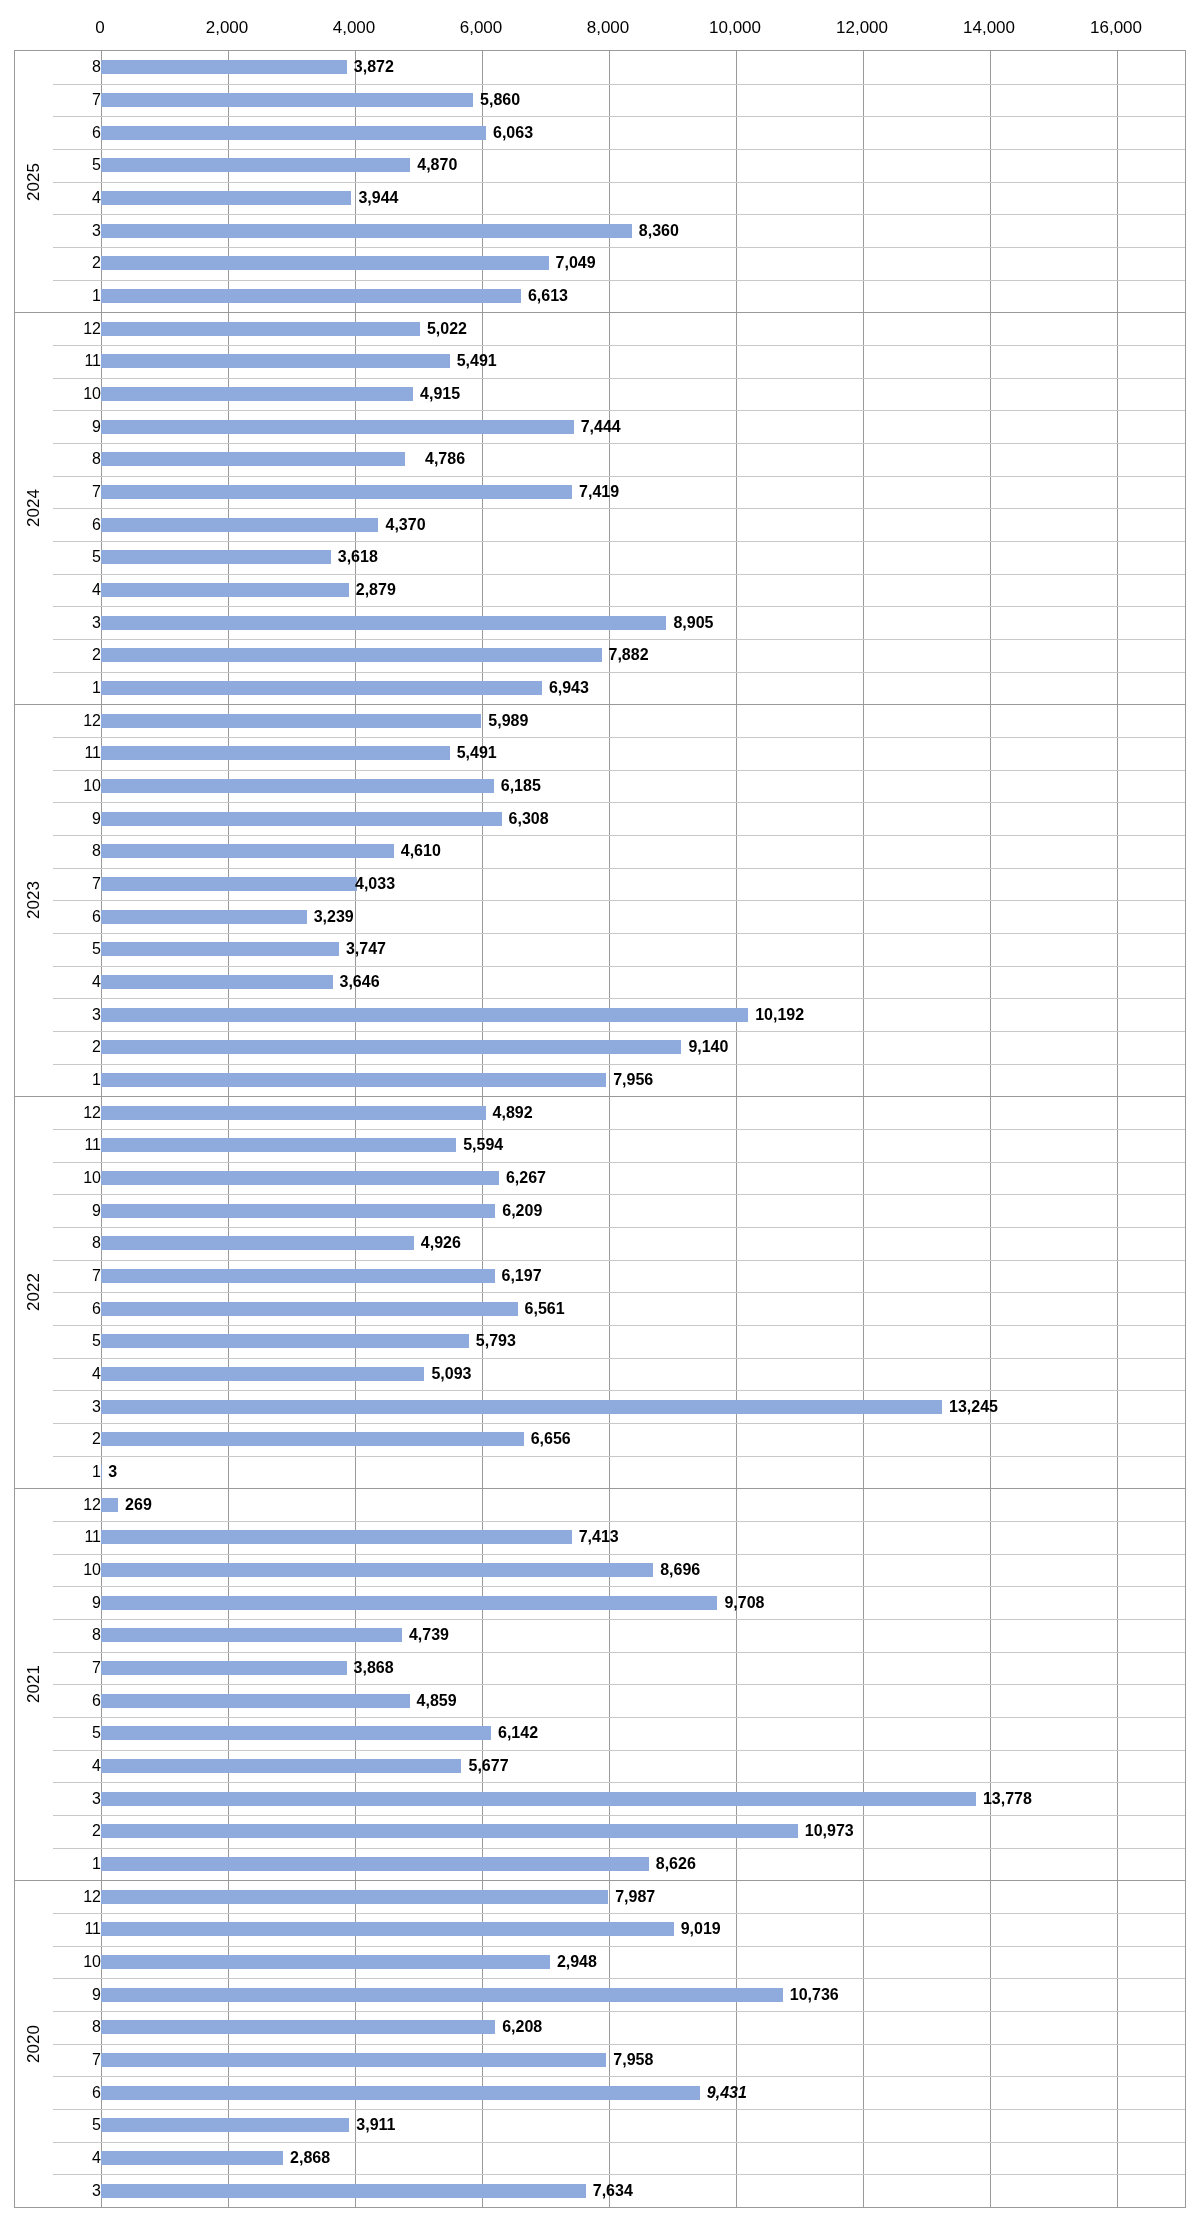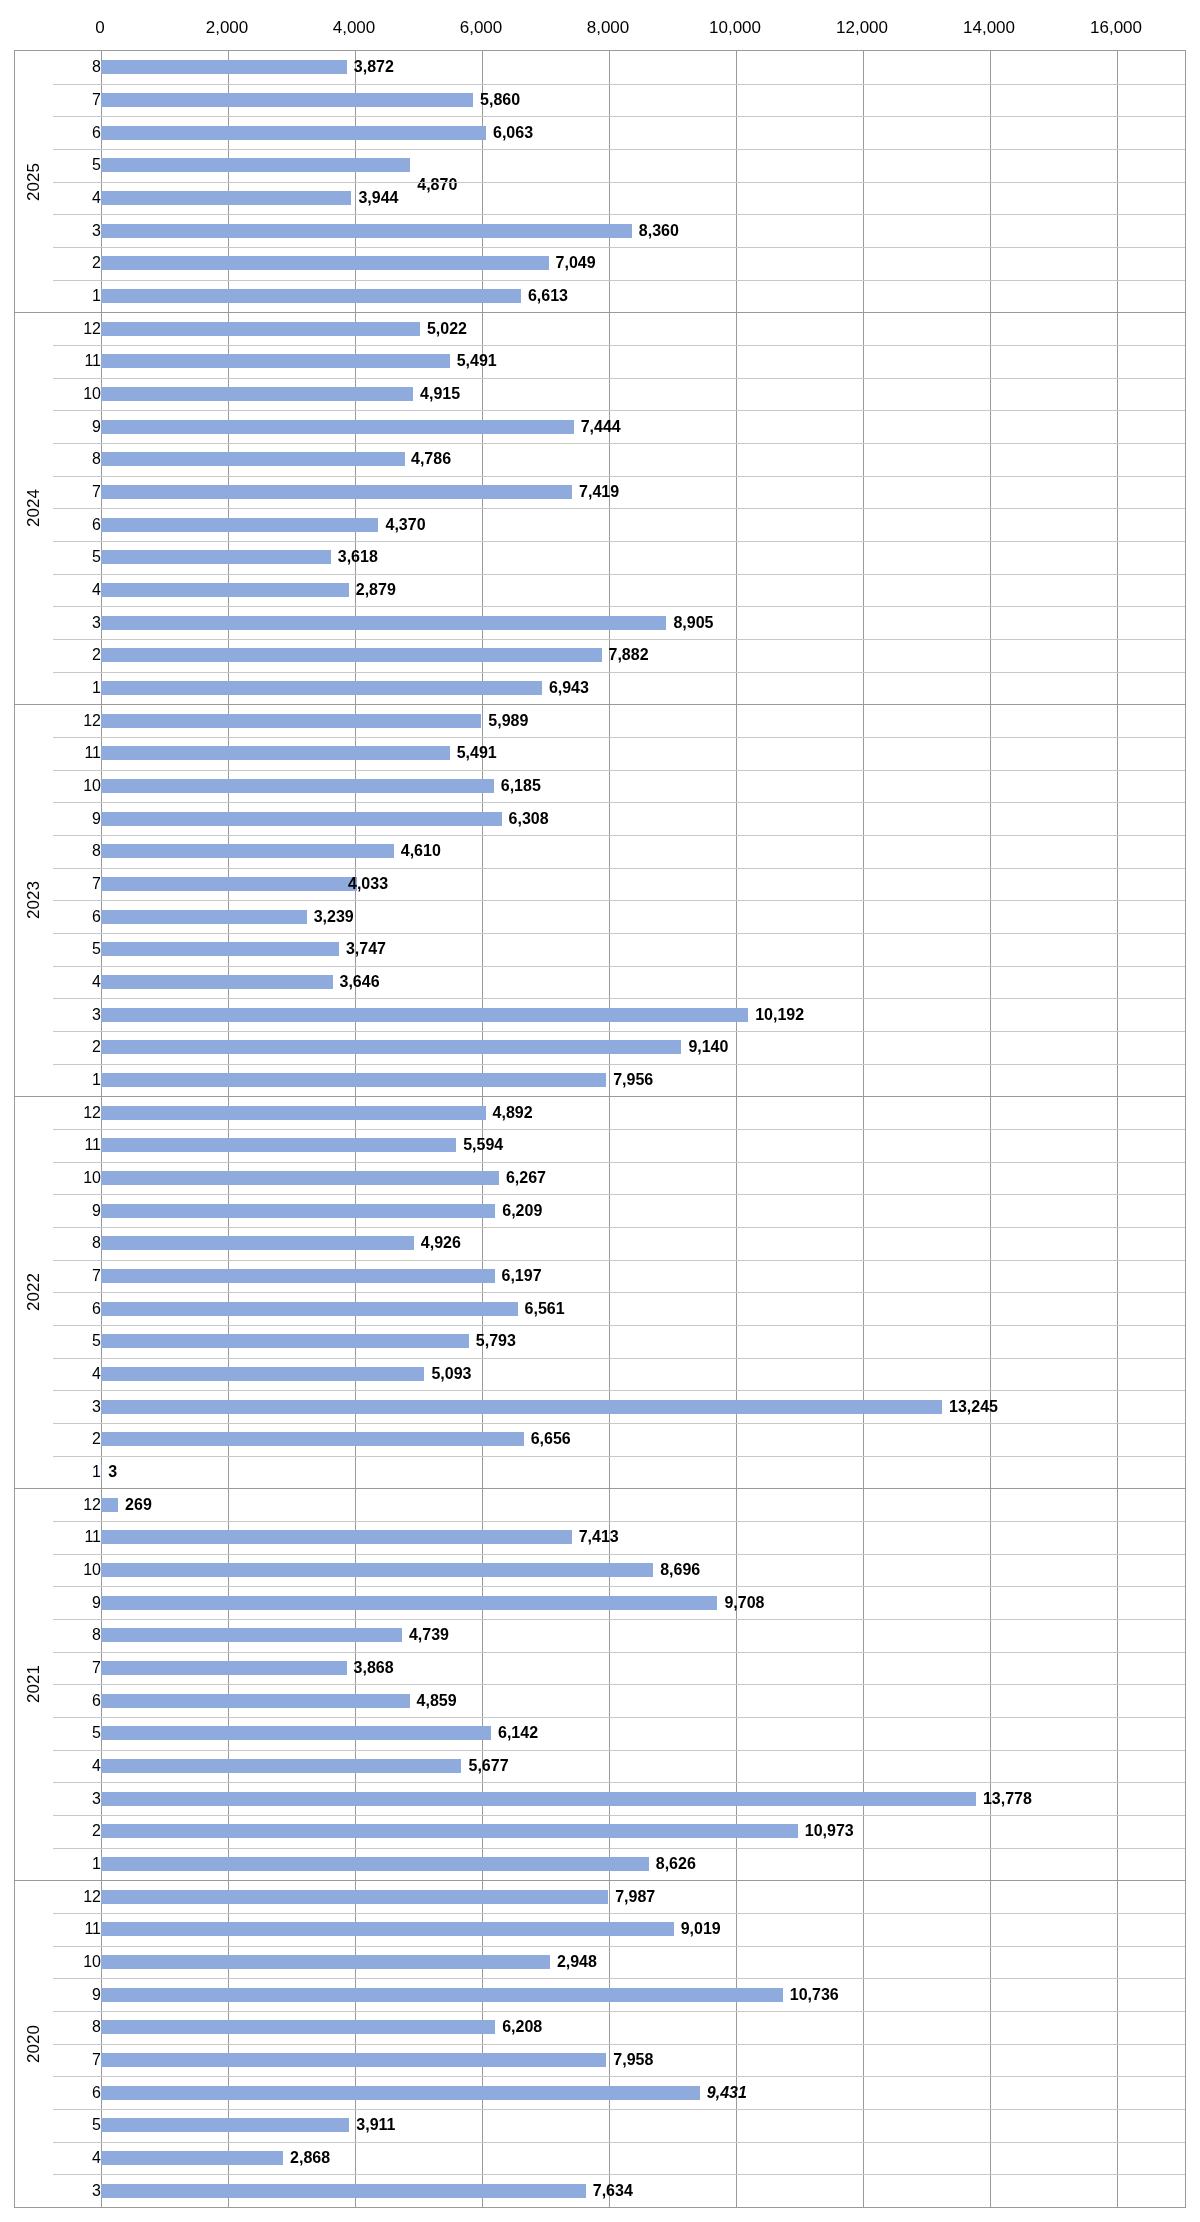--- a/index.html
+++ b/index.html
@@ -149,21 +149,21 @@
           <div class="month-label" style="top: 41px;">7</div>
           <div class="bar" style="left: 86px; top: 42px; width: 372.11px; background: rgb(143, 170, 220);"></div>
           <div class="bar-value" style="left: 465.11px; top: 41px;">5,860</div>
           <div class="row-sep" style="top: 65.3333px;"></div>
           <div class="month-label" style="top: 73.6667px;">6</div>
           <div class="bar" style="left: 86px; top: 74.6667px; width: 385px; background: rgb(143, 170, 220);"></div>
           <div class="bar-value" style="left: 478px; top: 73.6667px;">6,063</div>
           <div class="row-sep" style="top: 98px;"></div>
           <div class="month-label" style="top: 106.333px;">5</div>
           <div class="bar" style="left: 86px; top: 107.333px; width: 309.245px; background: rgb(143, 170, 220);"></div>
-          <div class="bar-value" style="left: 402.245px; top: 106.333px; margin-top: 20px;">4,870</div>
+          <div class="bar-value" style="left: 402.245px; top: 106.333px;">4,870</div>
           <div class="row-sep" style="top: 130.667px;"></div>
           <div class="month-label" style="top: 139px;">4</div>
           <div class="bar" style="left: 86px; top: 140px; width: 250.444px; background: rgb(143, 170, 220);"></div>
           <div class="bar-value" style="left: 343.444px; top: 139px;">3,944</div>
           <div class="row-sep" style="top: 163.333px;"></div>
           <div class="month-label" style="top: 171.667px;">3</div>
           <div class="bar" style="left: 86px; top: 172.667px; width: 530.86px; background: rgb(143, 170, 220);"></div>
           <div class="bar-value" style="left: 623.86px; top: 171.667px;">8,360</div>
           <div class="row-sep" style="top: 196px;"></div>
           <div class="month-label" style="top: 204.333px;">2</div>
@@ -186,21 +186,21 @@
           <div class="month-label" style="top: 335px;">10</div>
           <div class="bar" style="left: 86px; top: 336px; width: 312.103px; background: rgb(143, 170, 220);"></div>
           <div class="bar-value" style="left: 405.103px; top: 335px;">4,915</div>
           <div class="row-sep" style="top: 359.333px;"></div>
           <div class="month-label" style="top: 367.667px;">9</div>
           <div class="bar" style="left: 86px; top: 368.667px; width: 472.694px; background: rgb(143, 170, 220);"></div>
           <div class="bar-value" style="left: 565.694px; top: 367.667px;">7,444</div>
           <div class="row-sep" style="top: 392px;"></div>
           <div class="month-label" style="top: 400.333px;">8</div>
           <div class="bar" style="left: 86px; top: 401.333px; width: 303.911px; background: rgb(143, 170, 220);"></div>
-          <div class="bar-value" style="left: 396px; top: 400.333px; text-align: right;">4,786</div>
+          <div class="bar-value" style="left: 410px; top: 400.333px; text-align: right;">4,786</div>
           <div class="row-sep" style="top: 424.667px;"></div>
           <div class="month-label" style="top: 433px;">7</div>
           <div class="bar" style="left: 86px; top: 434px; width: 471.106px; background: rgb(143, 170, 220);"></div>
           <div class="bar-value" style="left: 564.106px; top: 433px;">7,419</div>
           <div class="row-sep" style="top: 457.333px;"></div>
           <div class="month-label" style="top: 465.667px;">6</div>
           <div class="bar" style="left: 86px; top: 466.667px; width: 277.495px; background: rgb(143, 170, 220);"></div>
           <div class="bar-value" style="left: 370.495px; top: 465.667px;">4,370</div>
           <div class="row-sep" style="top: 490px;"></div>
           <div class="month-label" style="top: 498.333px;">5</div>
@@ -239,21 +239,21 @@
           <div class="month-label" style="top: 759.667px;">9</div>
           <div class="bar" style="left: 86px; top: 760.667px; width: 400.558px; background: rgb(143, 170, 220);"></div>
           <div class="bar-value" style="left: 493.558px; top: 759.667px;">6,308</div>
           <div class="row-sep" style="top: 784px;"></div>
           <div class="month-label" style="top: 792.333px;">8</div>
           <div class="bar" style="left: 86px; top: 793.333px; width: 292.735px; background: rgb(143, 170, 220);"></div>
           <div class="bar-value" style="left: 385.735px; top: 792.333px;">4,610</div>
           <div class="row-sep" style="top: 816.667px;"></div>
           <div class="month-label" style="top: 825px;">7</div>
           <div class="bar" style="left: 86px; top: 826px; width: 256.096px; background: rgb(143, 170, 220);"></div>
-          <div class="bar-value" style="left: 333px; top: 825px; text-align: right;">4,033</div>
+          <div class="bar-value" style="left: 340px; top: 825px; text-align: right;">4,033</div>
           <div class="row-sep" style="top: 849.333px;"></div>
           <div class="month-label" style="top: 857.667px;">6</div>
           <div class="bar" style="left: 86px; top: 858.667px; width: 205.677px; background: rgb(143, 170, 220);"></div>
           <div class="bar-value" style="left: 298.676px; top: 857.667px;">3,239</div>
           <div class="row-sep" style="top: 882px;"></div>
           <div class="month-label" style="top: 890.333px;">5</div>
           <div class="bar" style="left: 86px; top: 891.333px; width: 237.934px; background: rgb(143, 170, 220);"></div>
           <div class="bar-value" style="left: 330.934px; top: 890.333px;">3,747</div>
           <div class="row-sep" style="top: 914.667px;"></div>
           <div class="month-label" style="top: 923px;">4</div>

